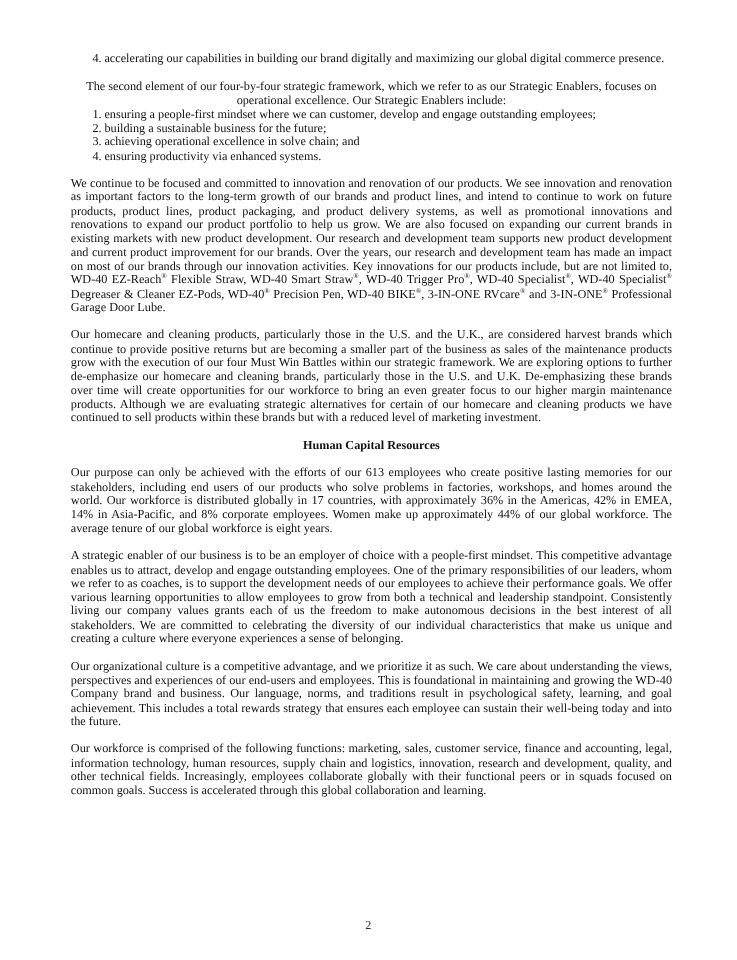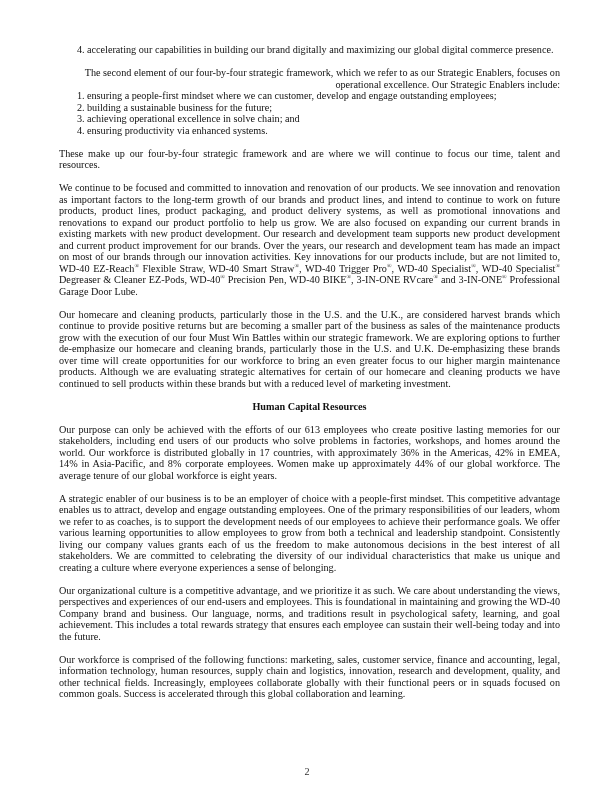--- a/index.html
+++ b/index.html
@@ -3,21 +3,21 @@
 <meta charset="utf-8">
 <style>
   html, body { margin: 0; padding: 0; background: #ffffff; }
   body { width: 614px; height: 800px; position: relative; overflow: hidden; }
   .page {
     position: absolute; left: 59px; top: 44px; width: 501px;
     font-family: "Liberation Serif", "DejaVu Serif", serif;
     font-size: 10.2px; line-height: 11.5px; color: #111111;
   }
   .p { margin: 0 0 11.5px 0; text-align: justify; }
-  .p.left { text-align: right; }
+  .p.left { text-align: center; }
   ol.list { list-style: none; margin: 0 0 11.5px 0; padding: 0; }
   ol.list li { padding-left: 18px; position: relative; text-align: left; }
   ol.list li .num { position: absolute; left: 18px; }
   ol.list li .txt { display: block; padding-left: 10px; }
   .intro-only { margin-bottom: 0; }
   h3.heading { font-size: 10.2px; font-weight: bold; margin: 0 0 11.5px 0; line-height: 11.5px; text-align: center; }
   sup { font-size: 6px; line-height: 0; vertical-align: 4px; }
   .page-number {
     position: absolute; left: 0; width: 614px; top: 766px; text-align: center;
     font-family: "Liberation Serif", "DejaVu Serif", serif; font-size: 10.2px; color: #333;
@@ -48,21 +48,20 @@
     <li>
       <span class="num">3.</span>
       <span class="txt">achieving operational excellence in solve chain; and</span>
     </li>
     <li>
       <span class="num">4.</span>
       <span class="txt">ensuring productivity via enhanced systems.</span>
     </li>
   </ol>
 
-  <p class="p">These make up our four-by-four strategic framework and are where we will continue to focus our time, talent and resources.</p>
 
   <p class="p"><span>We continue to be focused and committed to innovation and renovation of our products. We see innovation and renovation as important factors to the long-term growth of our brands and product lines, and intend to continue to work on future products, product lines, product packaging, and product delivery systems, as well as promotional innovations and renovations to expand our product portfolio to help us grow. We are also focused on expanding our current brands in existing markets with new product development. Our research and development team supports new product development and current product improvement for our brands. Over the years, our research and development team has made an impact on most of our brands through our innovation activities. Key innovations for our products include, but are not limited to, WD-40 EZ-Reach</span><sup>®</sup><span> Flexible Straw, WD-40 Smart Straw</span><sup>®</sup><span>, WD-40 Trigger Pro</span><sup>®</sup><span>, WD-40 Specialist</span><sup>®</sup><span>, WD-40 Specialist</span><sup>®</sup><span> Degreaser &amp; Cleaner EZ-Pods, WD-40</span><sup>®</sup><span> Precision Pen, WD-40 BIKE</span><sup>®</sup><span>, 3-IN-ONE RVcare</span><sup>®</sup><span> and 3-IN-ONE</span><sup>®</sup><span> Professional Garage Door Lube.</span></p>
 
   <p class="p">Our homecare and cleaning products, particularly those in the U.S. and the U.K., are considered harvest brands which continue to provide positive returns but are becoming a smaller part of the business as sales of the maintenance products grow with the execution of our four Must Win Battles within our strategic framework. We are exploring options to further de-emphasize our homecare and cleaning brands, particularly those in the U.S. and U.K. De-emphasizing these brands over time will create opportunities for our workforce to bring an even greater focus to our higher margin maintenance products. Although we are evaluating strategic alternatives for certain of our homecare and cleaning products we have continued to sell products within these brands but with a reduced level of marketing investment.</p>
 
   <h3 class="heading">Human Capital Resources</h3>
 
   <p class="p">Our purpose can only be achieved with the efforts of our 613 employees who create positive lasting memories for our stakeholders, including end users of our products who solve problems in factories, workshops, and homes around the world. Our workforce is distributed globally in 17 countries, with approximately 36% in the Americas, 42% in EMEA, 14% in Asia-Pacific, and 8% corporate employees. Women make up approximately 44% of our global workforce. The average tenure of our global workforce is eight years.</p>
   <p class="p">A strategic enabler of our business is to be an employer of choice with a people-first mindset.  This competitive advantage enables us to attract, develop and engage outstanding employees. One of the primary responsibilities of our leaders, whom we refer to as coaches, is to support the development needs of our employees to achieve their performance goals. We offer various learning opportunities to allow employees to grow from both a technical and leadership standpoint. Consistently living our company values grants each of us the freedom to make autonomous decisions in the best interest of all stakeholders. We are committed to celebrating the diversity of our individual characteristics that make us unique and creating a culture where everyone experiences a sense of belonging.</p>
   <p class="p">Our organizational culture is a competitive advantage, and we prioritize it as such. We care about understanding the views, perspectives and experiences of our end-users and employees.  This is foundational in maintaining and growing the WD-40 Company brand and business.  Our language, norms, and traditions result in psychological safety, learning, and goal achievement.  This includes a total rewards strategy that ensures each employee can sustain their well-being today and into the future.</p>

